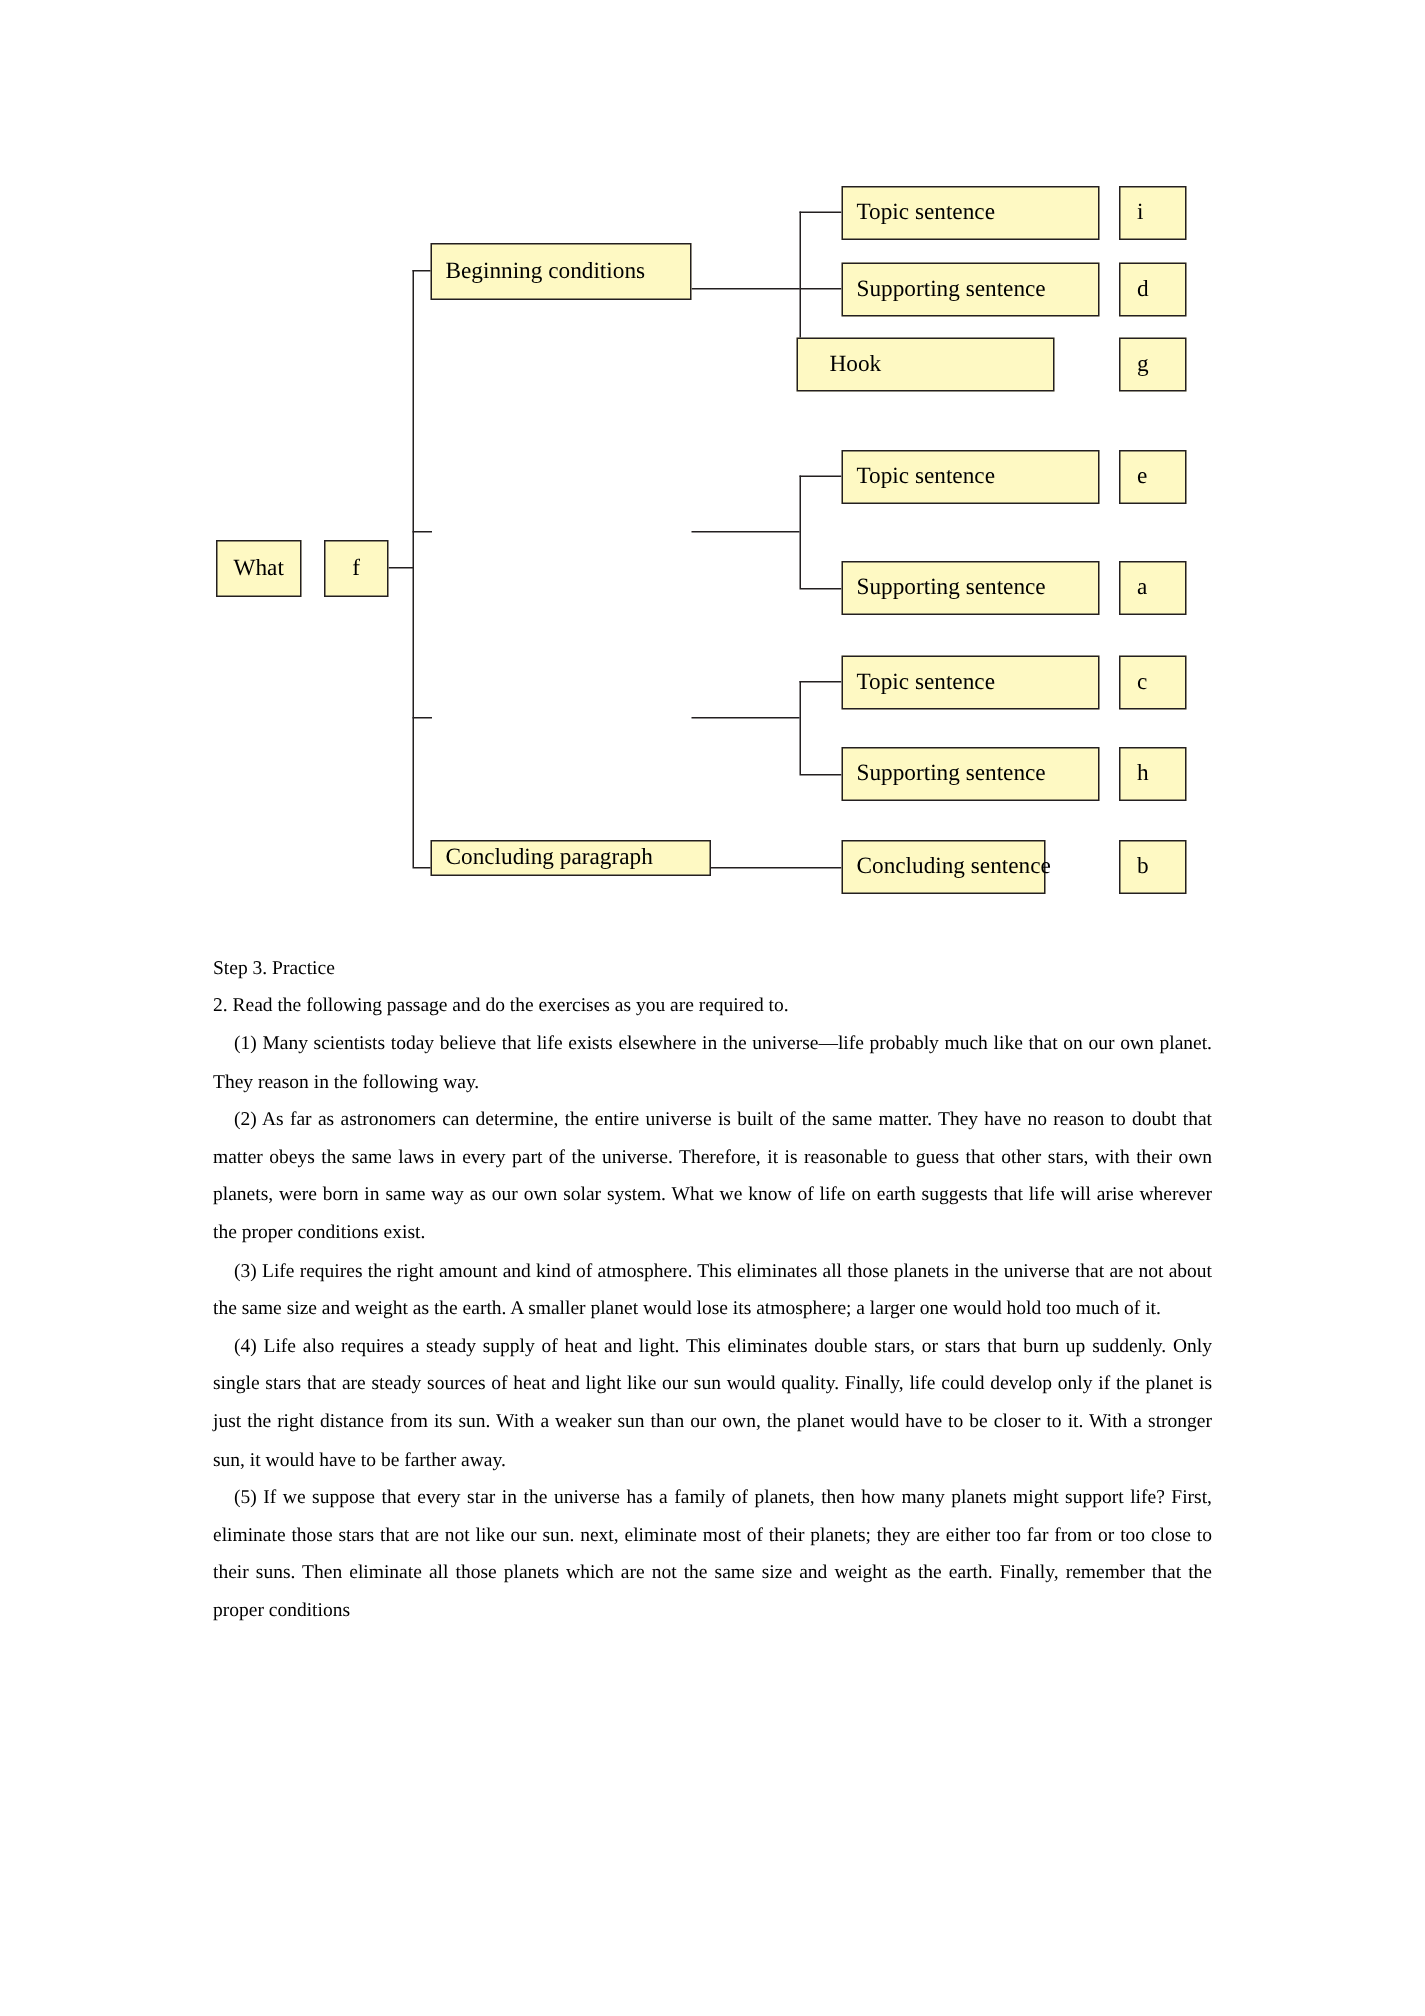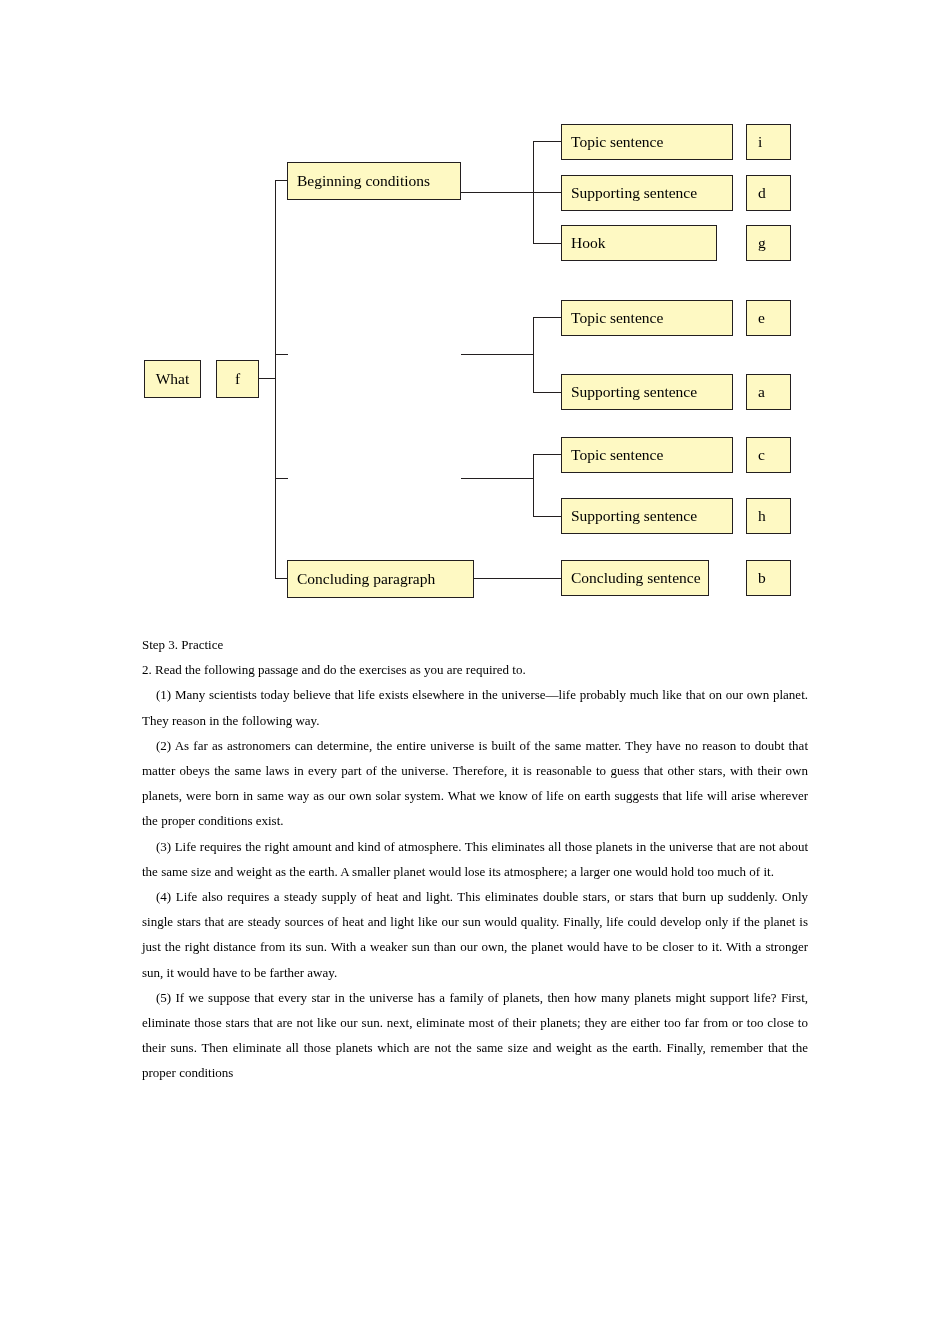--- a/index.html
+++ b/index.html
@@ -120,21 +120,21 @@
       <span>i</span>
     </div>
 
     <div class="node" style="left:561px; top:175px; width:172px; height:36px;">
       <span>Supporting sentence</span>
     </div>
     <div class="node letter" style="left:746px; top:175px; width:45px; height:36px;">
       <span>d</span>
     </div>
 
-    <div class="node" style="left:561px; top:225px; width:156px; height:36px;">
+    <div class="node" style="left:531px; top:225px; width:172px; height:36px;padding-left:12px;">
       <span>Hook</span>
     </div>
     <div class="node letter" style="left:746px; top:225px; width:45px; height:36px;">
       <span>g</span>
     </div>
 
     <div class="line h" style="left:275px; top:354px; width:13px;"></div>
     <div class="line h" style="left:461px; top:354px; width:72px;"></div>
     <div class="line v" style="left:533px; top:317px; height:75px;"></div>
     <div class="line h" style="left:533px; top:317px; width:28px;"></div>
@@ -168,26 +168,26 @@
     </div>
 
     <div class="node" style="left:561px; top:498px; width:172px; height:36px;">
       <span>Supporting sentence</span>
     </div>
     <div class="node letter" style="left:746px; top:498px; width:45px; height:36px;">
       <span>h</span>
     </div>
 
     <div class="line h" style="left:275px; top:578px; width:13px;"></div>
-    <div class="node" style="left:287px; top:560px; width:187px; height:38px;">
+    <div class="node" style="left:287px; top:560px; width:187px; height:24px;">
       <span>Concluding paragraph</span>
     </div>
     <div class="line h" style="left:474px; top:578px; width:87px;"></div>
 
-    <div class="node" style="left:561px; top:560px; width:148px; height:36px;">
+    <div class="node" style="left:561px; top:560px; width:136px; height:36px;">
       <span>Concluding sentence</span>
     </div>
     <div class="node letter" style="left:746px; top:560px; width:45px; height:36px;">
       <span>b</span>
     </div>
 
   </div>
 
   <div class="body-text">
     <p class="noj">Step 3. Practice</p>

